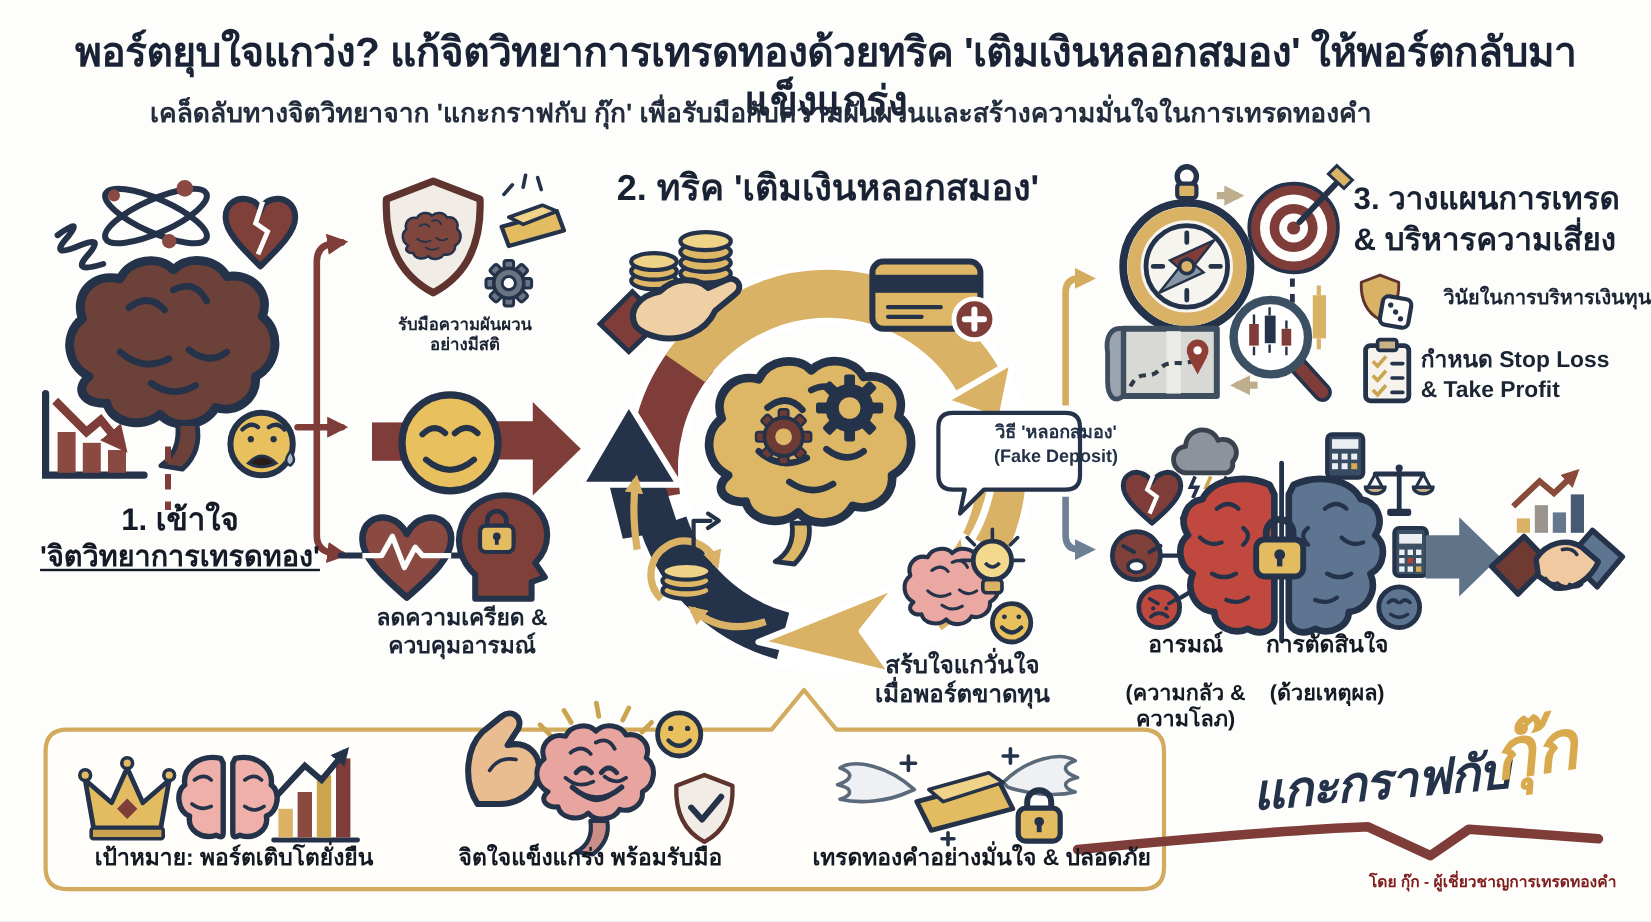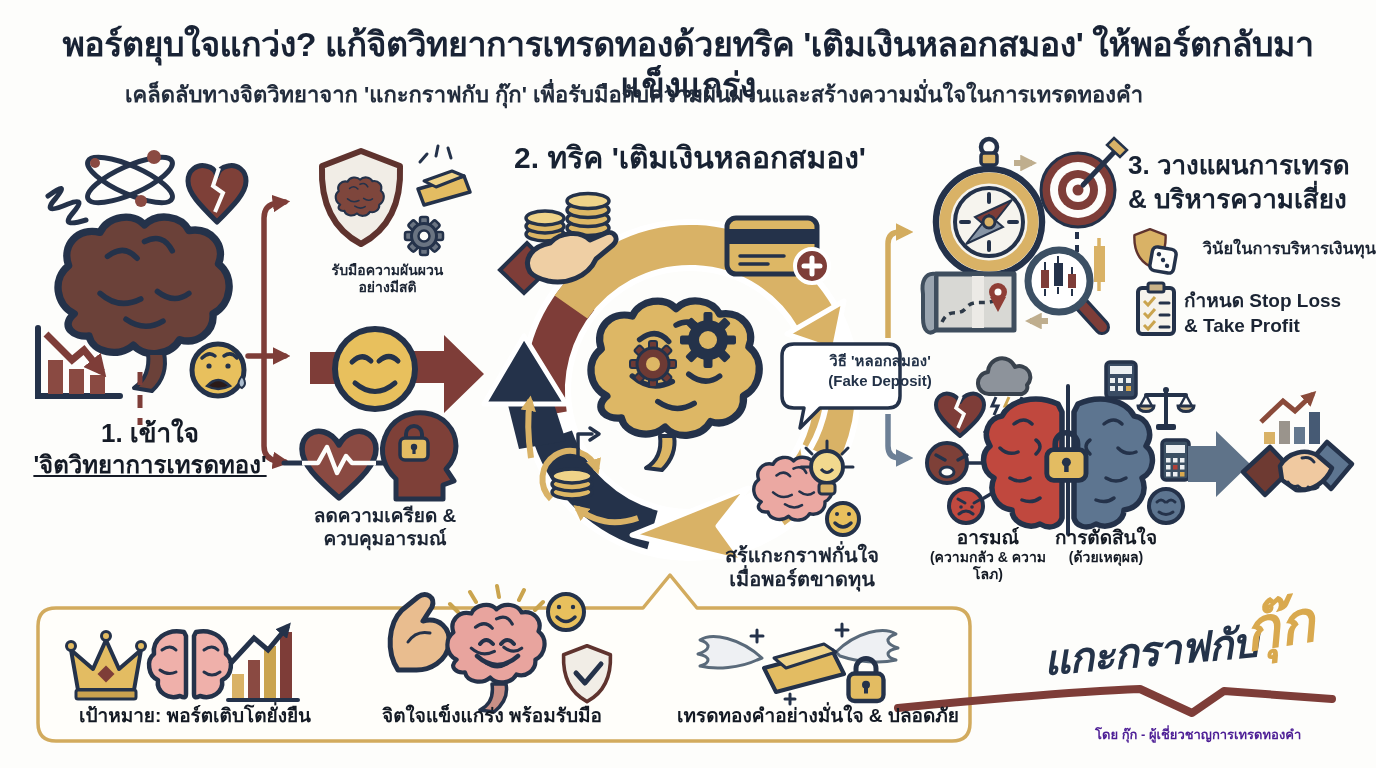--- a/index.html
+++ b/index.html
@@ -17,32 +17,32 @@
   .s1-label .l2{font-size:24px;text-decoration:underline;}
   .coping{left:305px;top:262px;width:165px;font-size:14px;}
   .stress{left:290px;top:504px;width:190px;font-size:19px;}
   .s2-title{left:420px;top:140px;width:540px;font-size:30px;color:#182232;}
   .bubble-text{left:784px;top:351px;width:114px;font-size:15px;color:#233248;line-height:1.35;padding-left:39px;}
   .confidence{left:702px;top:543px;width:200px;font-size:20px;}
   .s3-title{left:1128px;top:149px;width:246px;font-size:26px;line-height:1.3;color:#182232;}
   .bullet1-text{left:1182px;top:238px;width:194px;font-size:16.5px;text-align:right;}
   .bullet2-text{left:1184px;top:289px;width:194px;font-size:19px;line-height:1.3;}
   .emotion{left:923px;top:526px;width:130px;font-size:19px;color:#141a24;}
-  .emotion .sub,.decision .sub{font-size:14px;margin-top:0;}
+  .emotion .sub,.decision .sub{font-size:18px;margin-top:18px;}
   .decision{left:1041px;top:526px;width:130px;font-size:19px;color:#141a24;}
   .s4-title{left:915px;top:565px;width:420px;font-size:23px;color:#141a24;}
   .foot1{left:65px;top:704px;width:260px;font-size:19px;color:#141a24;}
   .foot2{left:372px;top:704px;width:240px;font-size:19px;color:#141a24;}
   .foot3{left:668px;top:704px;width:300px;font-size:19px;color:#141a24;}
   .brand-script{left:1046px;top:636px;font-size:41px;font-style:italic;color:#243349;
     transform:rotate(-5deg);transform-origin:left bottom;letter-spacing:-1px;}
   .brand-accent{left:1250px;top:596px;font-size:58px;font-style:italic;color:#d9a94e;
     transform:rotate(-9deg);transform-origin:left bottom;}
   .brand-tagline{left:1095px;top:727px;width:252px;font-size:13px;font-weight:700;
-    color:#4c1d95;}
+    text-align:right;color:#7f1d1d;}
 </style>
 </head>
 <body>
 
 <div class="canvas">
 
 <svg class="art" width="1376" height="768" viewBox="0 0 1376 768">
   <defs>
     <marker id="mMaroon" viewBox="0 0 10 10" refX="7" refY="5" markerWidth="3.2" markerHeight="3.2" orient="auto">
           <path d="M0 0 L10 5 L0 10 z" fill="#7e3d38"></path>
@@ -481,21 +481,21 @@
   <span>ลดความเครียด &amp;</span>
   <span>ควบคุมอารมณ์</span>
 </div>
 
 <div class="t s2-title center">2. ทริค 'เติมเงินหลอกสมอง'</div>
 <div class="t bubble-text center">
   <span>วิธี 'หลอกสมอง'</span>
   <span>(Fake Deposit)</span>
 </div>
 <div class="t confidence center">
-  <span>สร้แกะกราฟกั่นใจ</span>
+  <span>สร้บใจแกวั่นใจ</span>
   <span>เมื่อพอร์ตขาดทุน</span>
 </div>
 
 <div class="t s3-title">
   <span>3. วางแผนการเทรด</span>
   <span>&amp; บริหารความเสี่ยง</span>
 </div>
 <div class="t bullet1-text">วินัยในการบริหารเงินทุน</div>
 <div class="t bullet2-text">
   <span>กำหนด Stop Loss</span>

